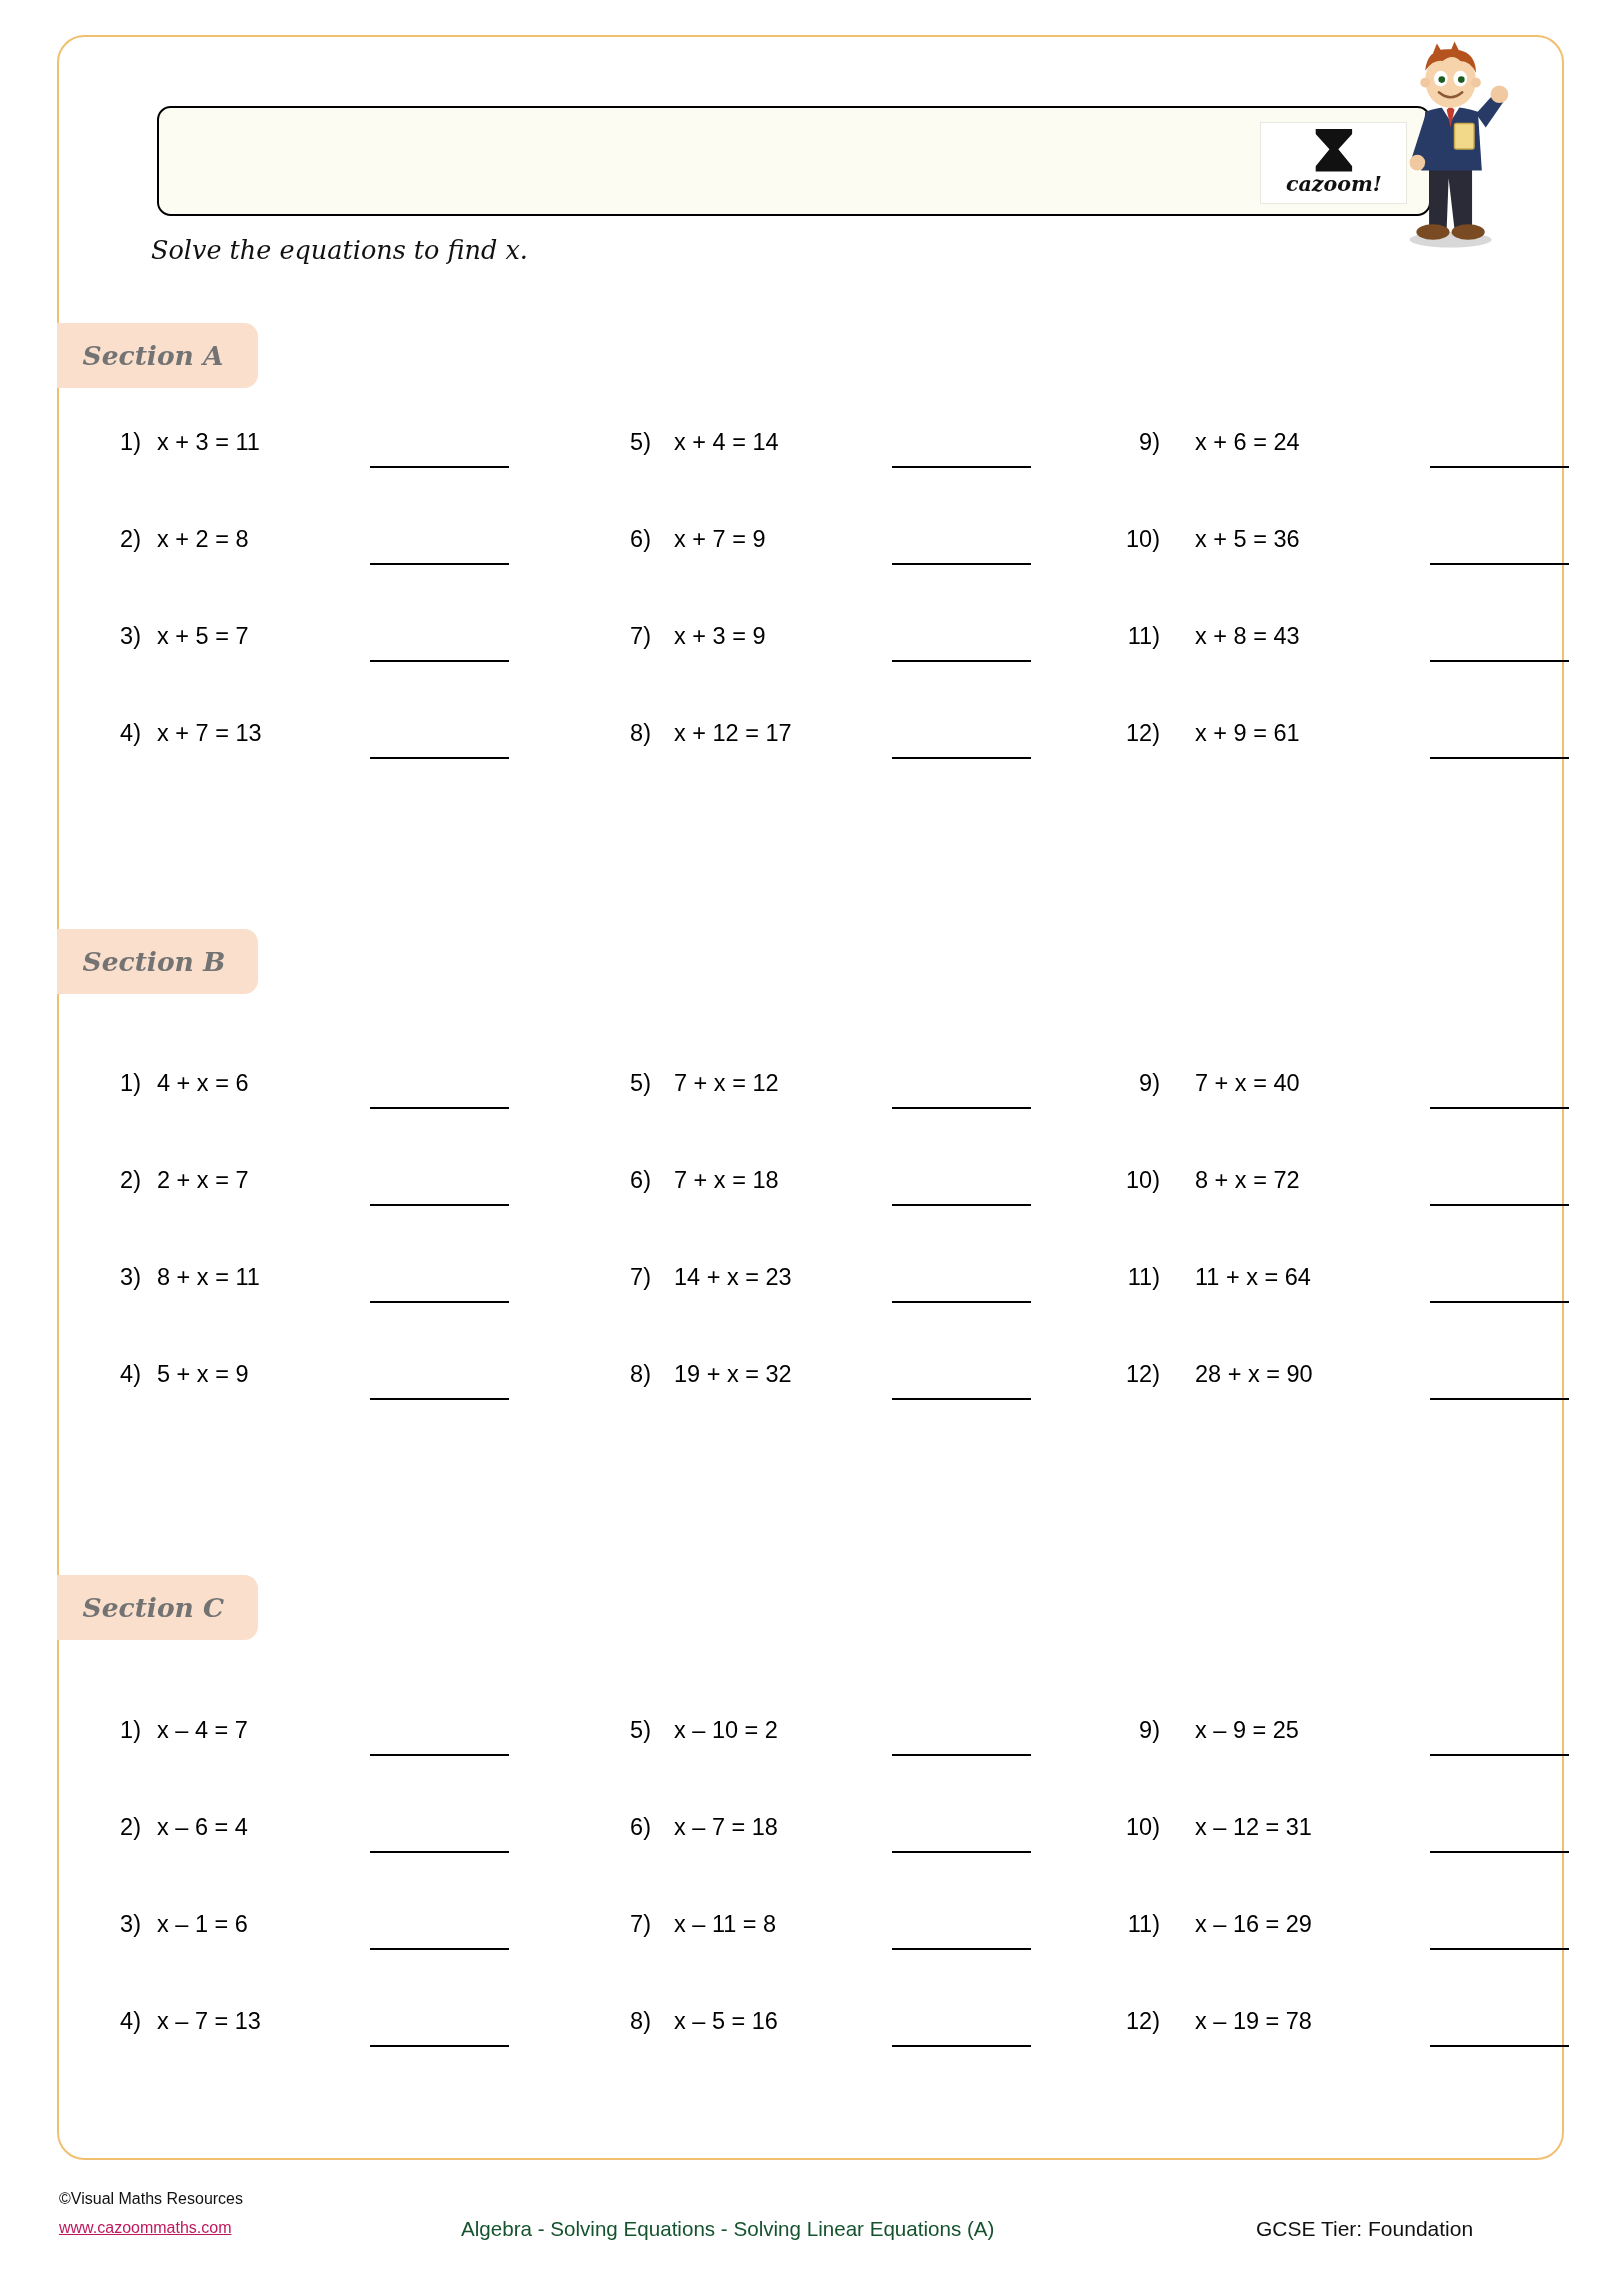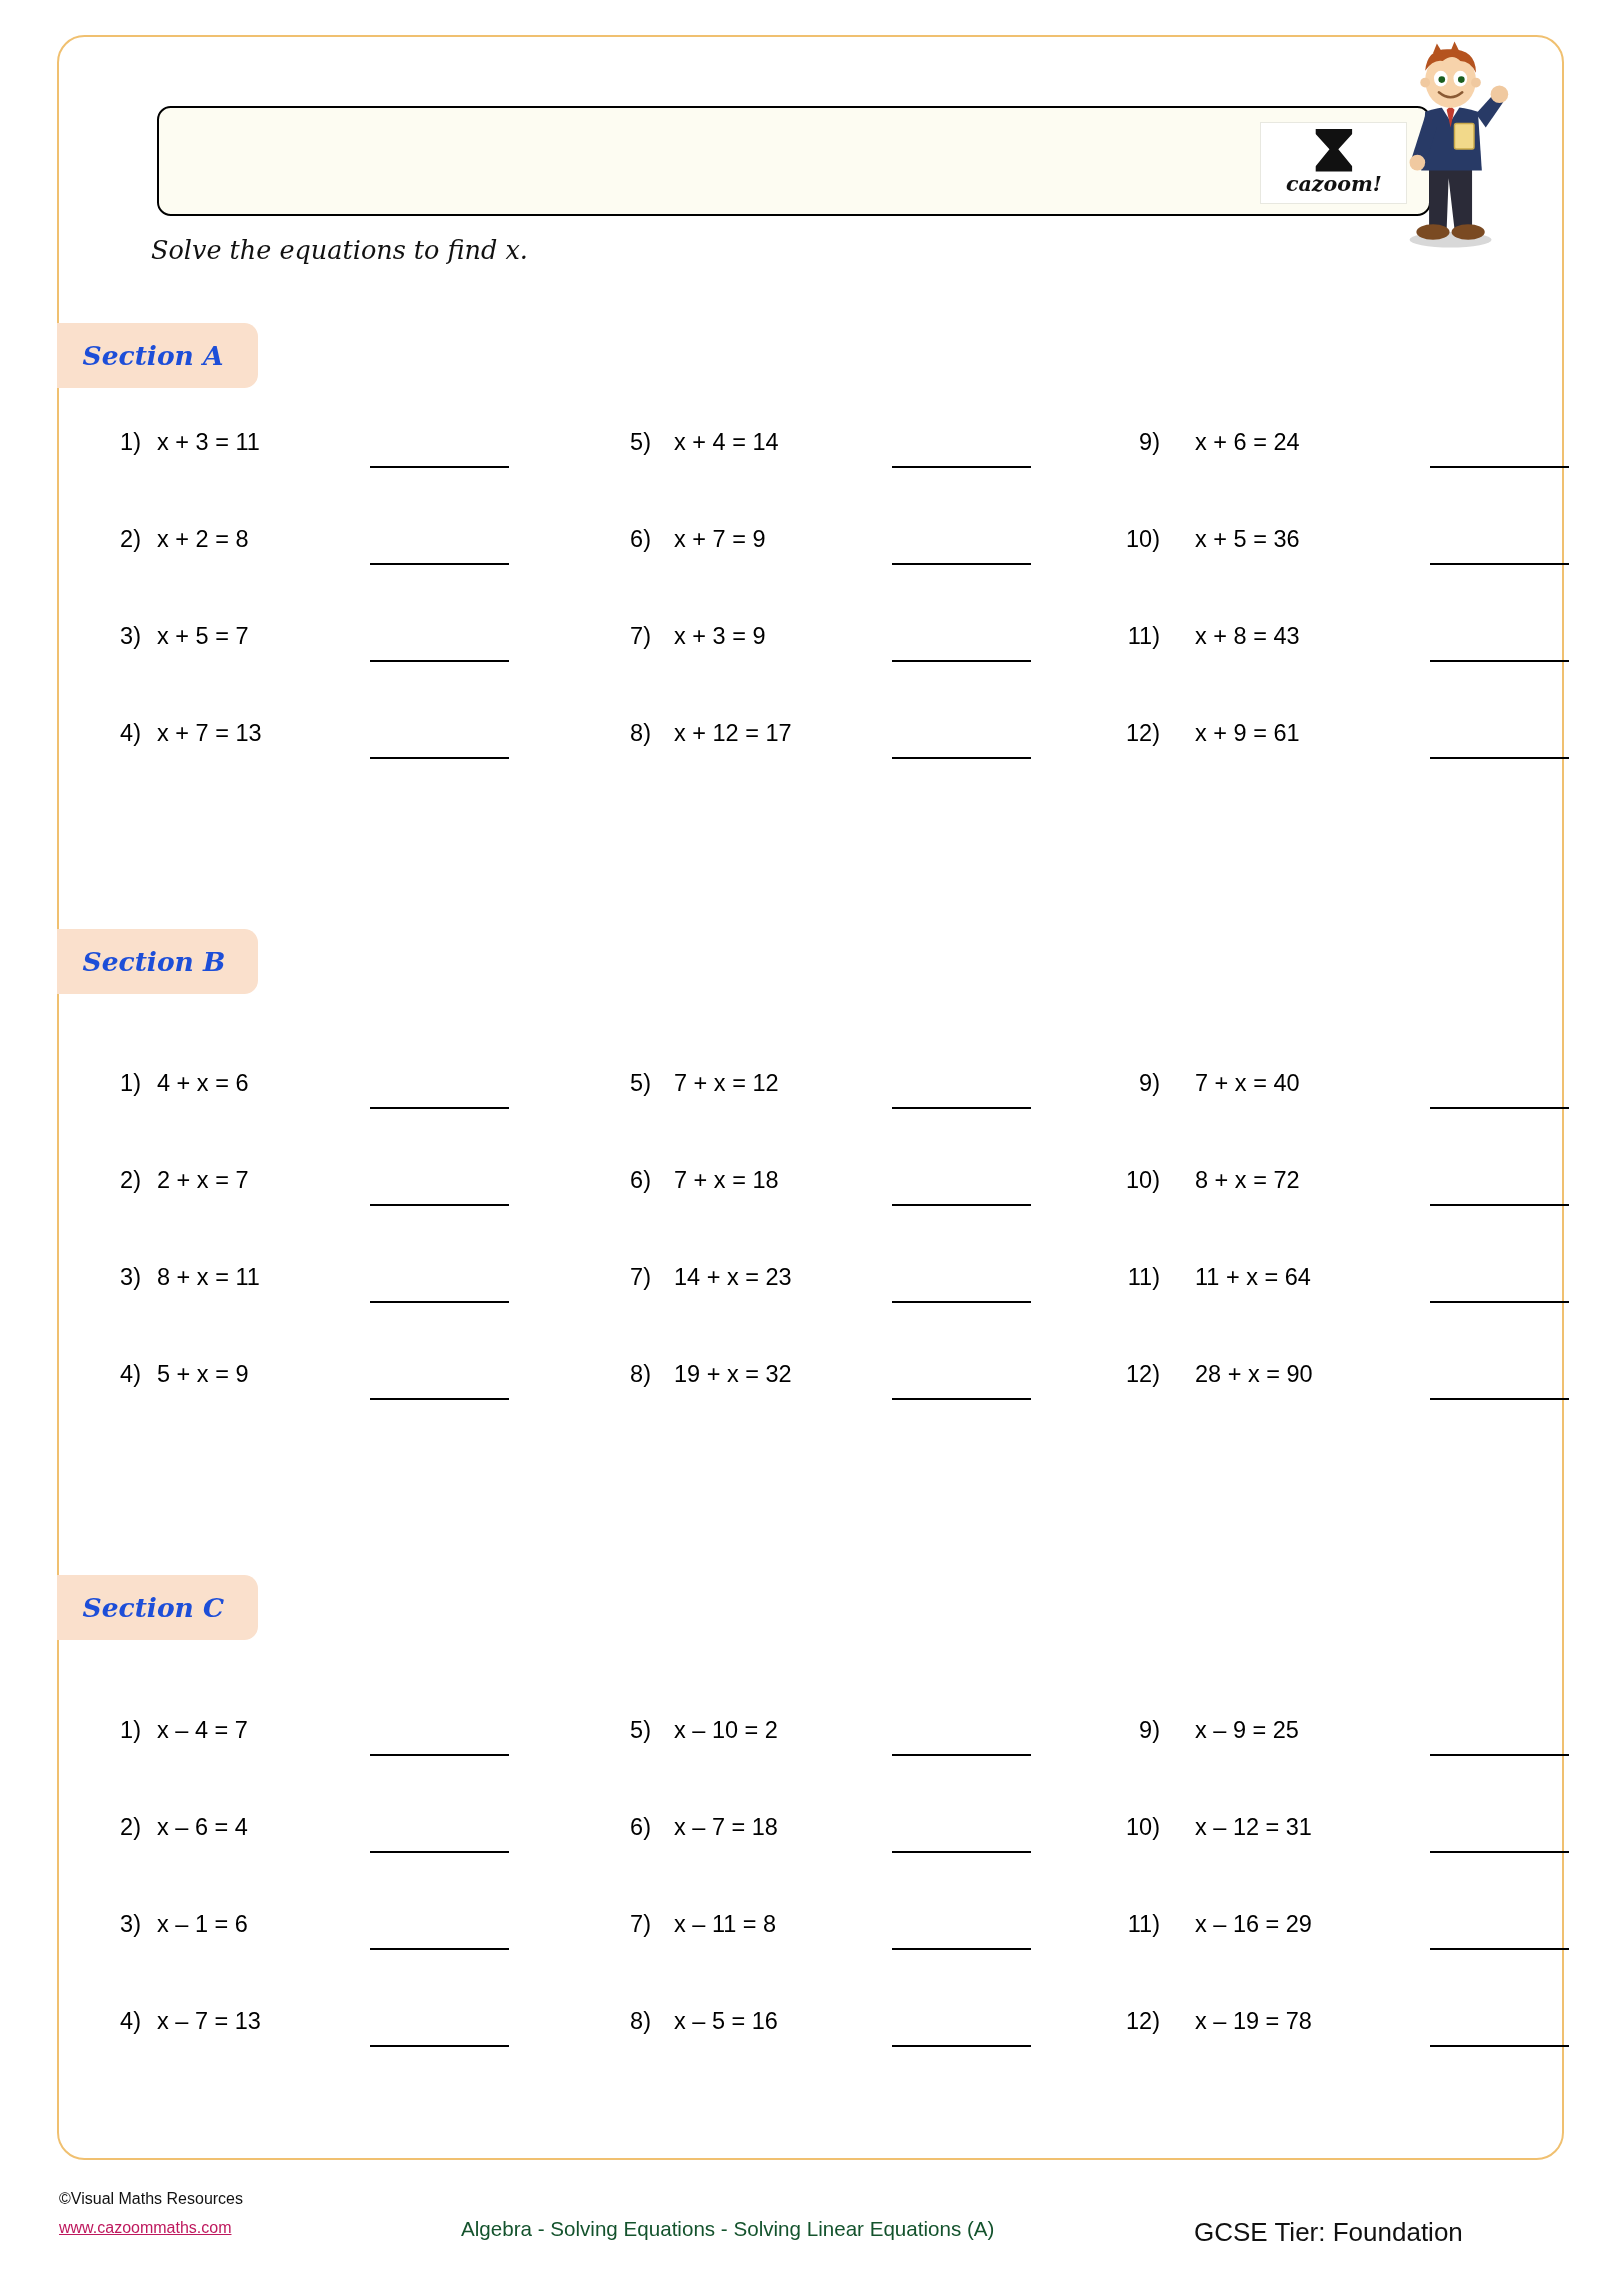--- a/index.html
+++ b/index.html
@@ -116,21 +116,21 @@
     border-radius: 0 13.7px 13.7px 0;
   }
   .section-header span {
     position: absolute;
     left: 25.5px;
     top: 16.7px;
     font-family: "DejaVu Serif", serif;
     font-style: italic;
     font-weight: bold;
     font-size: 26.5px;
-    color: #1d4ed8;
+    color: #737373;
   }
   #sec-a { top: 323px; }
   #sec-b { top: 929px; }
   #sec-c { top: 1575px; }
 
   
   .qgrid {
     position: absolute;
     left: 88px;
     width: 1431px;
@@ -198,23 +198,23 @@
   }
   .footer-center {
     position: absolute;
     left: 461px;
     top: 2217px;
     font-size: 20.6px;
     color: #14532d;
   }
   .footer-right {
     position: absolute;
-    left: 1194px;
+    left: 1256px;
     top: 2217px;
-    font-size: 26px;
+    font-size: 21px;
     color: #111111;
   }
 </style>
 </head>
 <body>
 
 <div class="page-frame">
 
   <div class="title-bar">
 

